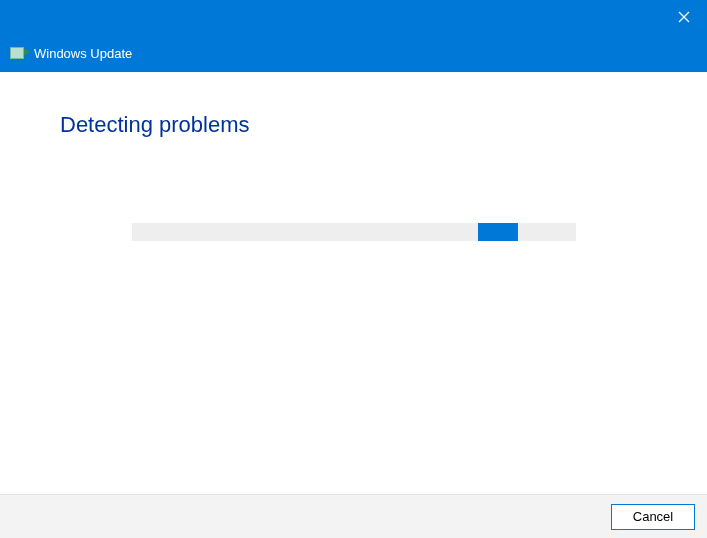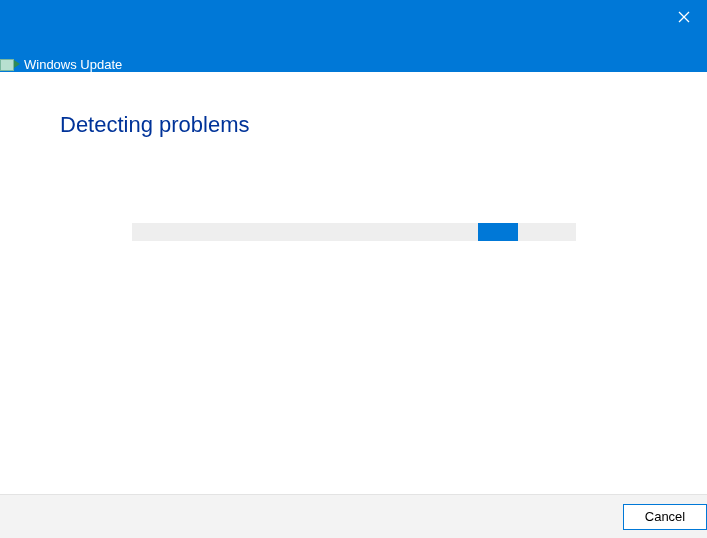--- a/index.html
+++ b/index.html
@@ -33,21 +33,22 @@
     }
     .close-btn svg {
       width: 12px;
       height: 12px;
     }
     .header {
       width: 100%;
       height: 38px;
       background: #0078d7;
       display: flex;
-      align-items: flex-end;
+      align-items: center;
+      padding-left: 10px;
     }
     .header-icon {
       width: 18px;
       height: 14px;
       margin-right: 6px;
       position: relative;
     }
     .header-icon .box {
       width: 14px;
       height: 12px;
@@ -104,20 +105,21 @@
       position: absolute;
       bottom: 0;
       left: 0;
       right: 0;
       height: 44px;
       background: #f3f3f3;
       border-top: 1px solid #e3e3e3;
       display: flex;
       justify-content: flex-end;
       align-items: center;
+      padding-right: 12px;
     }
     .cancel-btn {
       min-width: 84px;
       height: 26px;
       background: #ffffff;
       border: 1px solid #0078d7;
       color: #000000;
       font-size: 13px;
       font-family: inherit;
       cursor: pointer;

